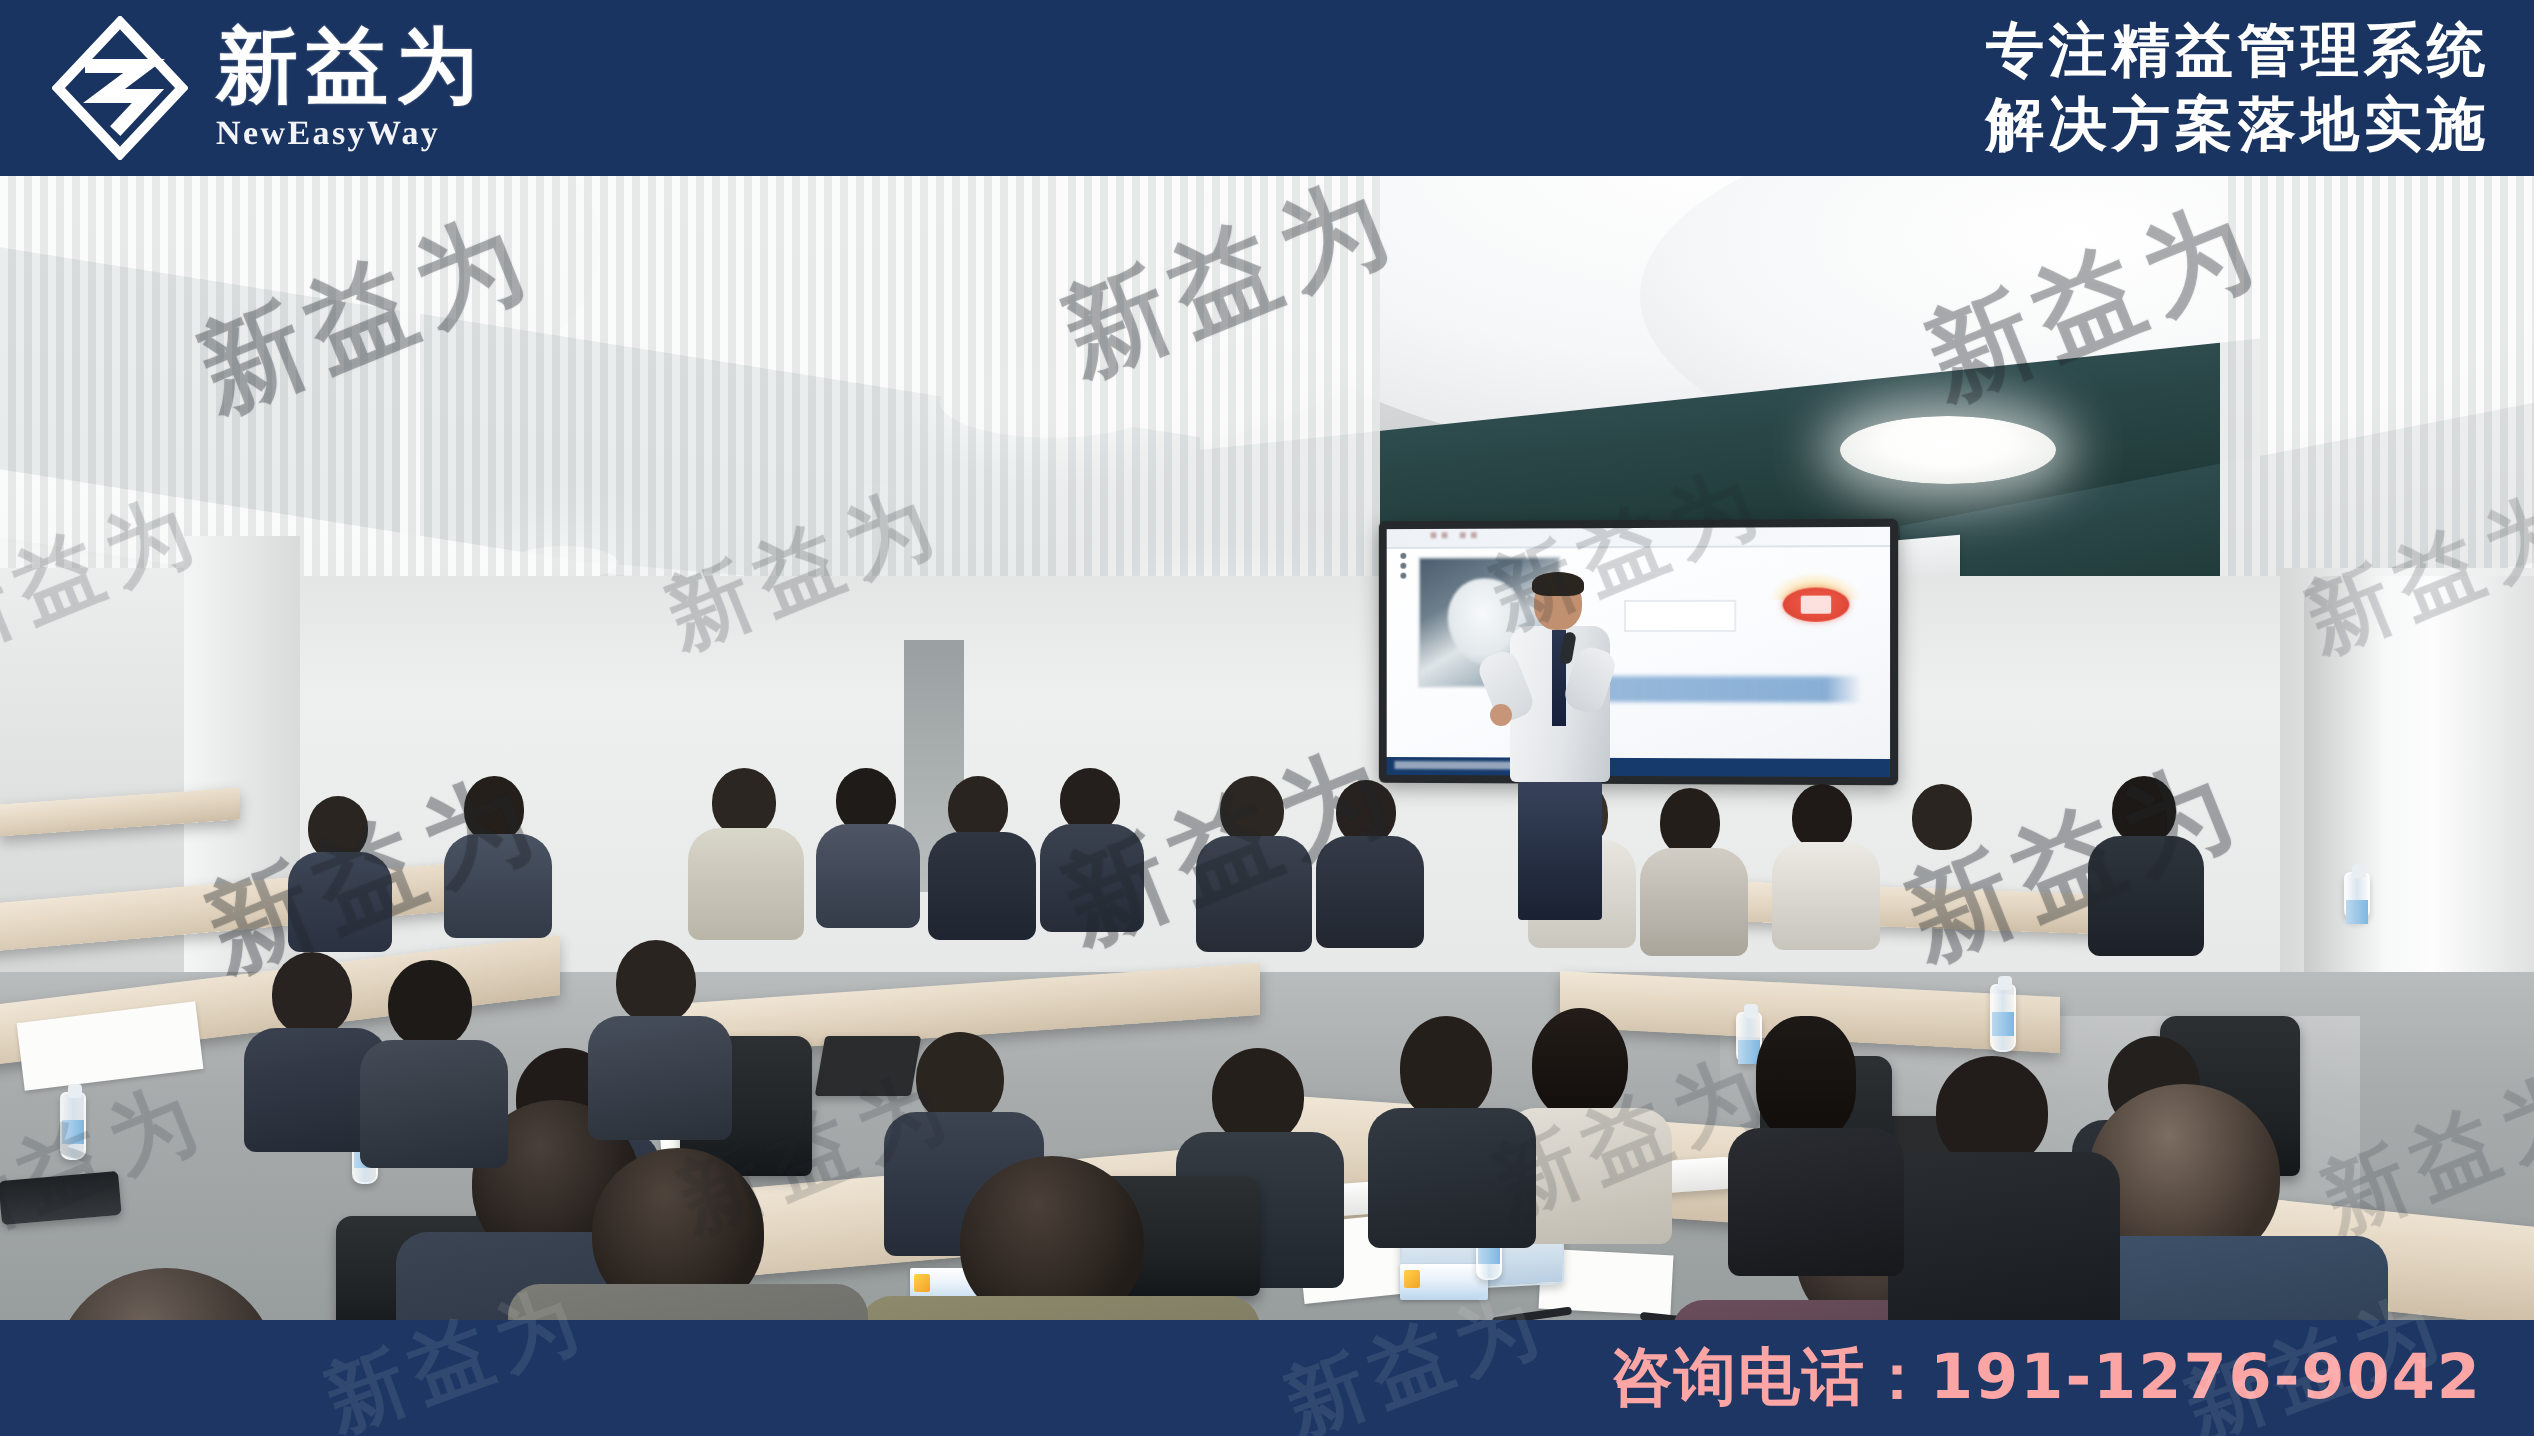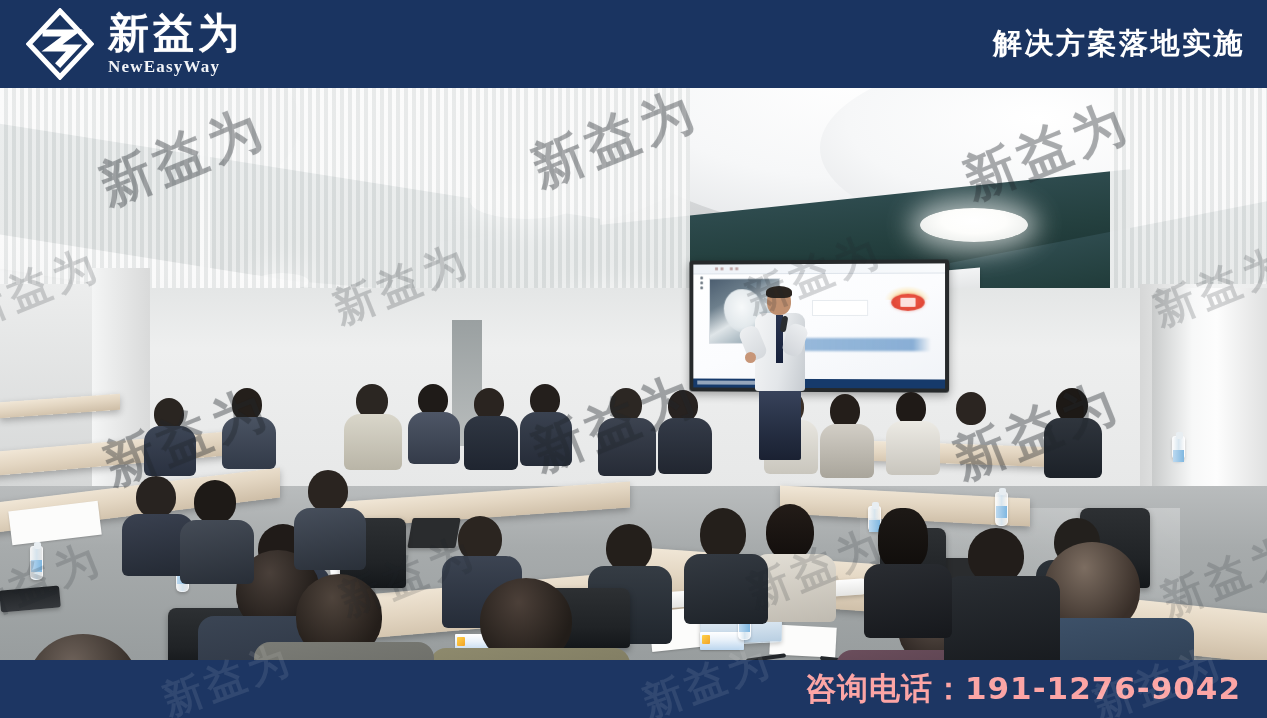--- a/index.html
+++ b/index.html
@@ -410,20 +410,21 @@
           <path d="M20 25 L46 25 L26 40 L48 40 L34 55" fill="none" stroke="#ffffff" stroke-width="7" stroke-linejoin="miter" stroke-linecap="square"></path>
         </svg>
       </div>
       <div class="brand-words">
         <div class="brand-cn">新益为</div>
         <div class="brand-en">NewEasyWay</div>
       </div>
     </div>
 
     <div class="slogan">
+      <div class="slogan-line">专注精益管理系统</div>
       <div class="slogan-line">解决方案落地实施</div>
     </div>
   </div>
 
   <div class="photo">
     <div class="photo-inner">
 
       <div class="ceiling-base"></div>
       <div class="ceiling-cloud c1"></div>
       <div class="ceiling-cloud c2"></div>

